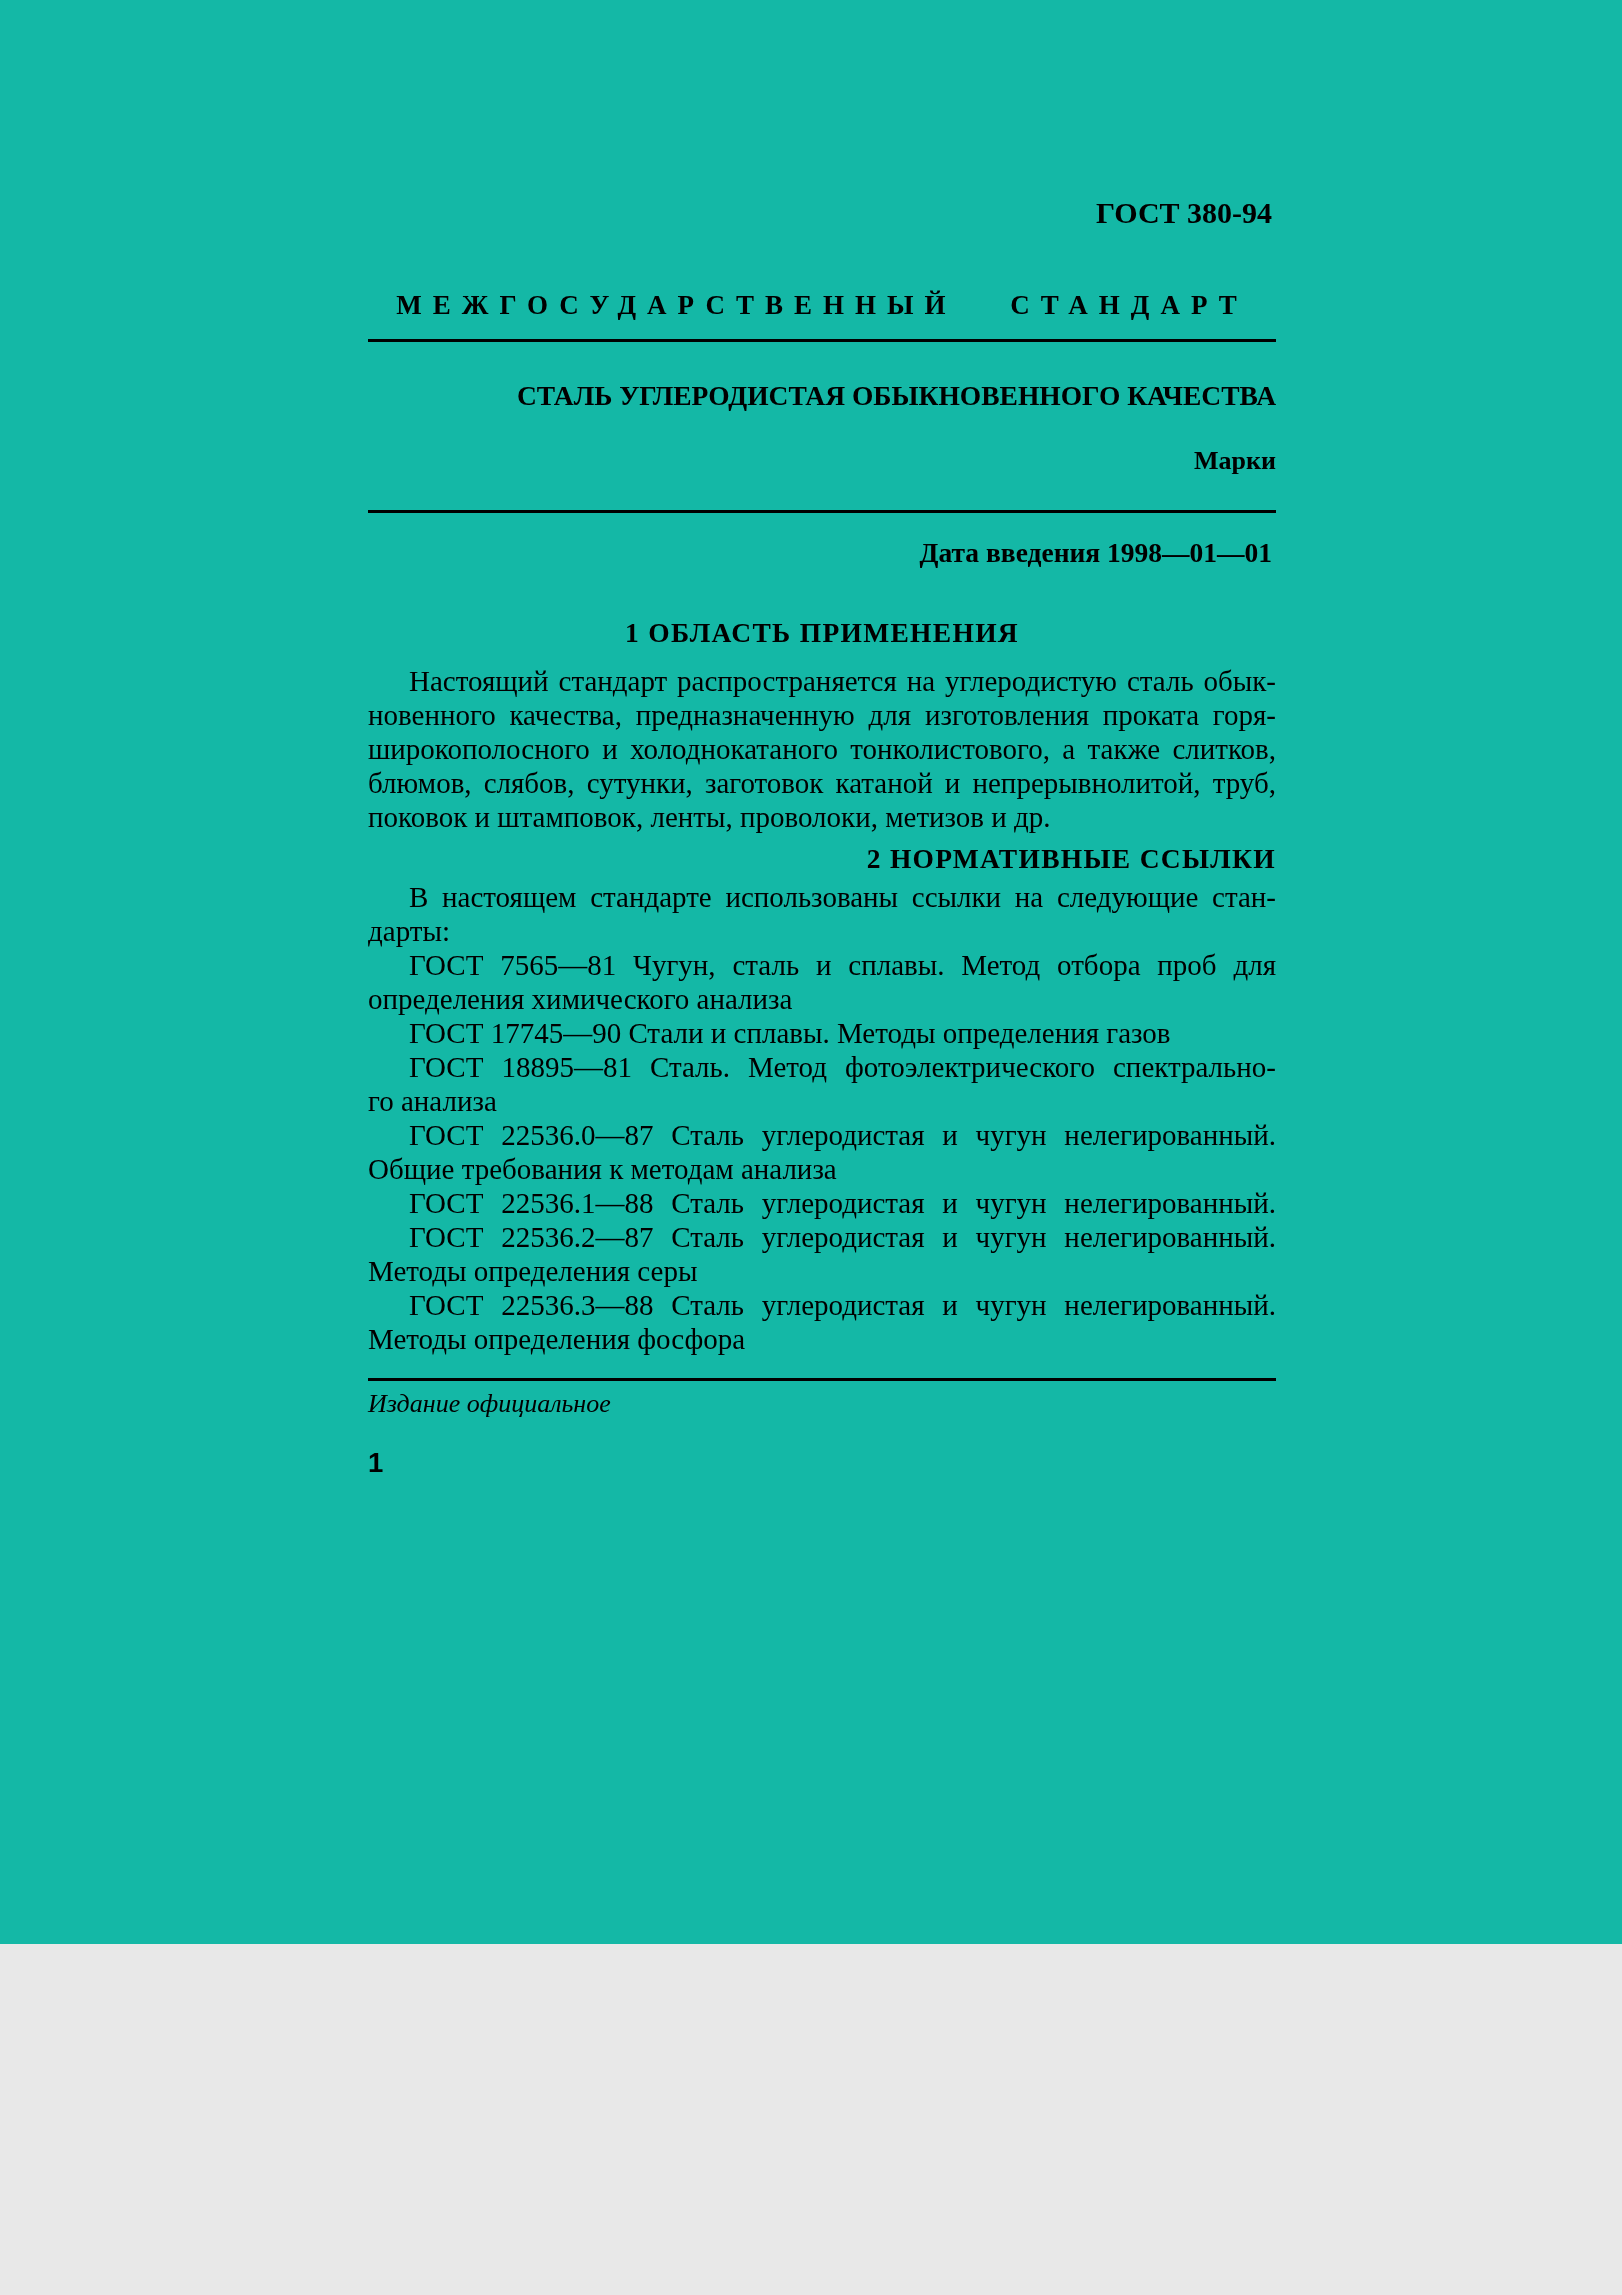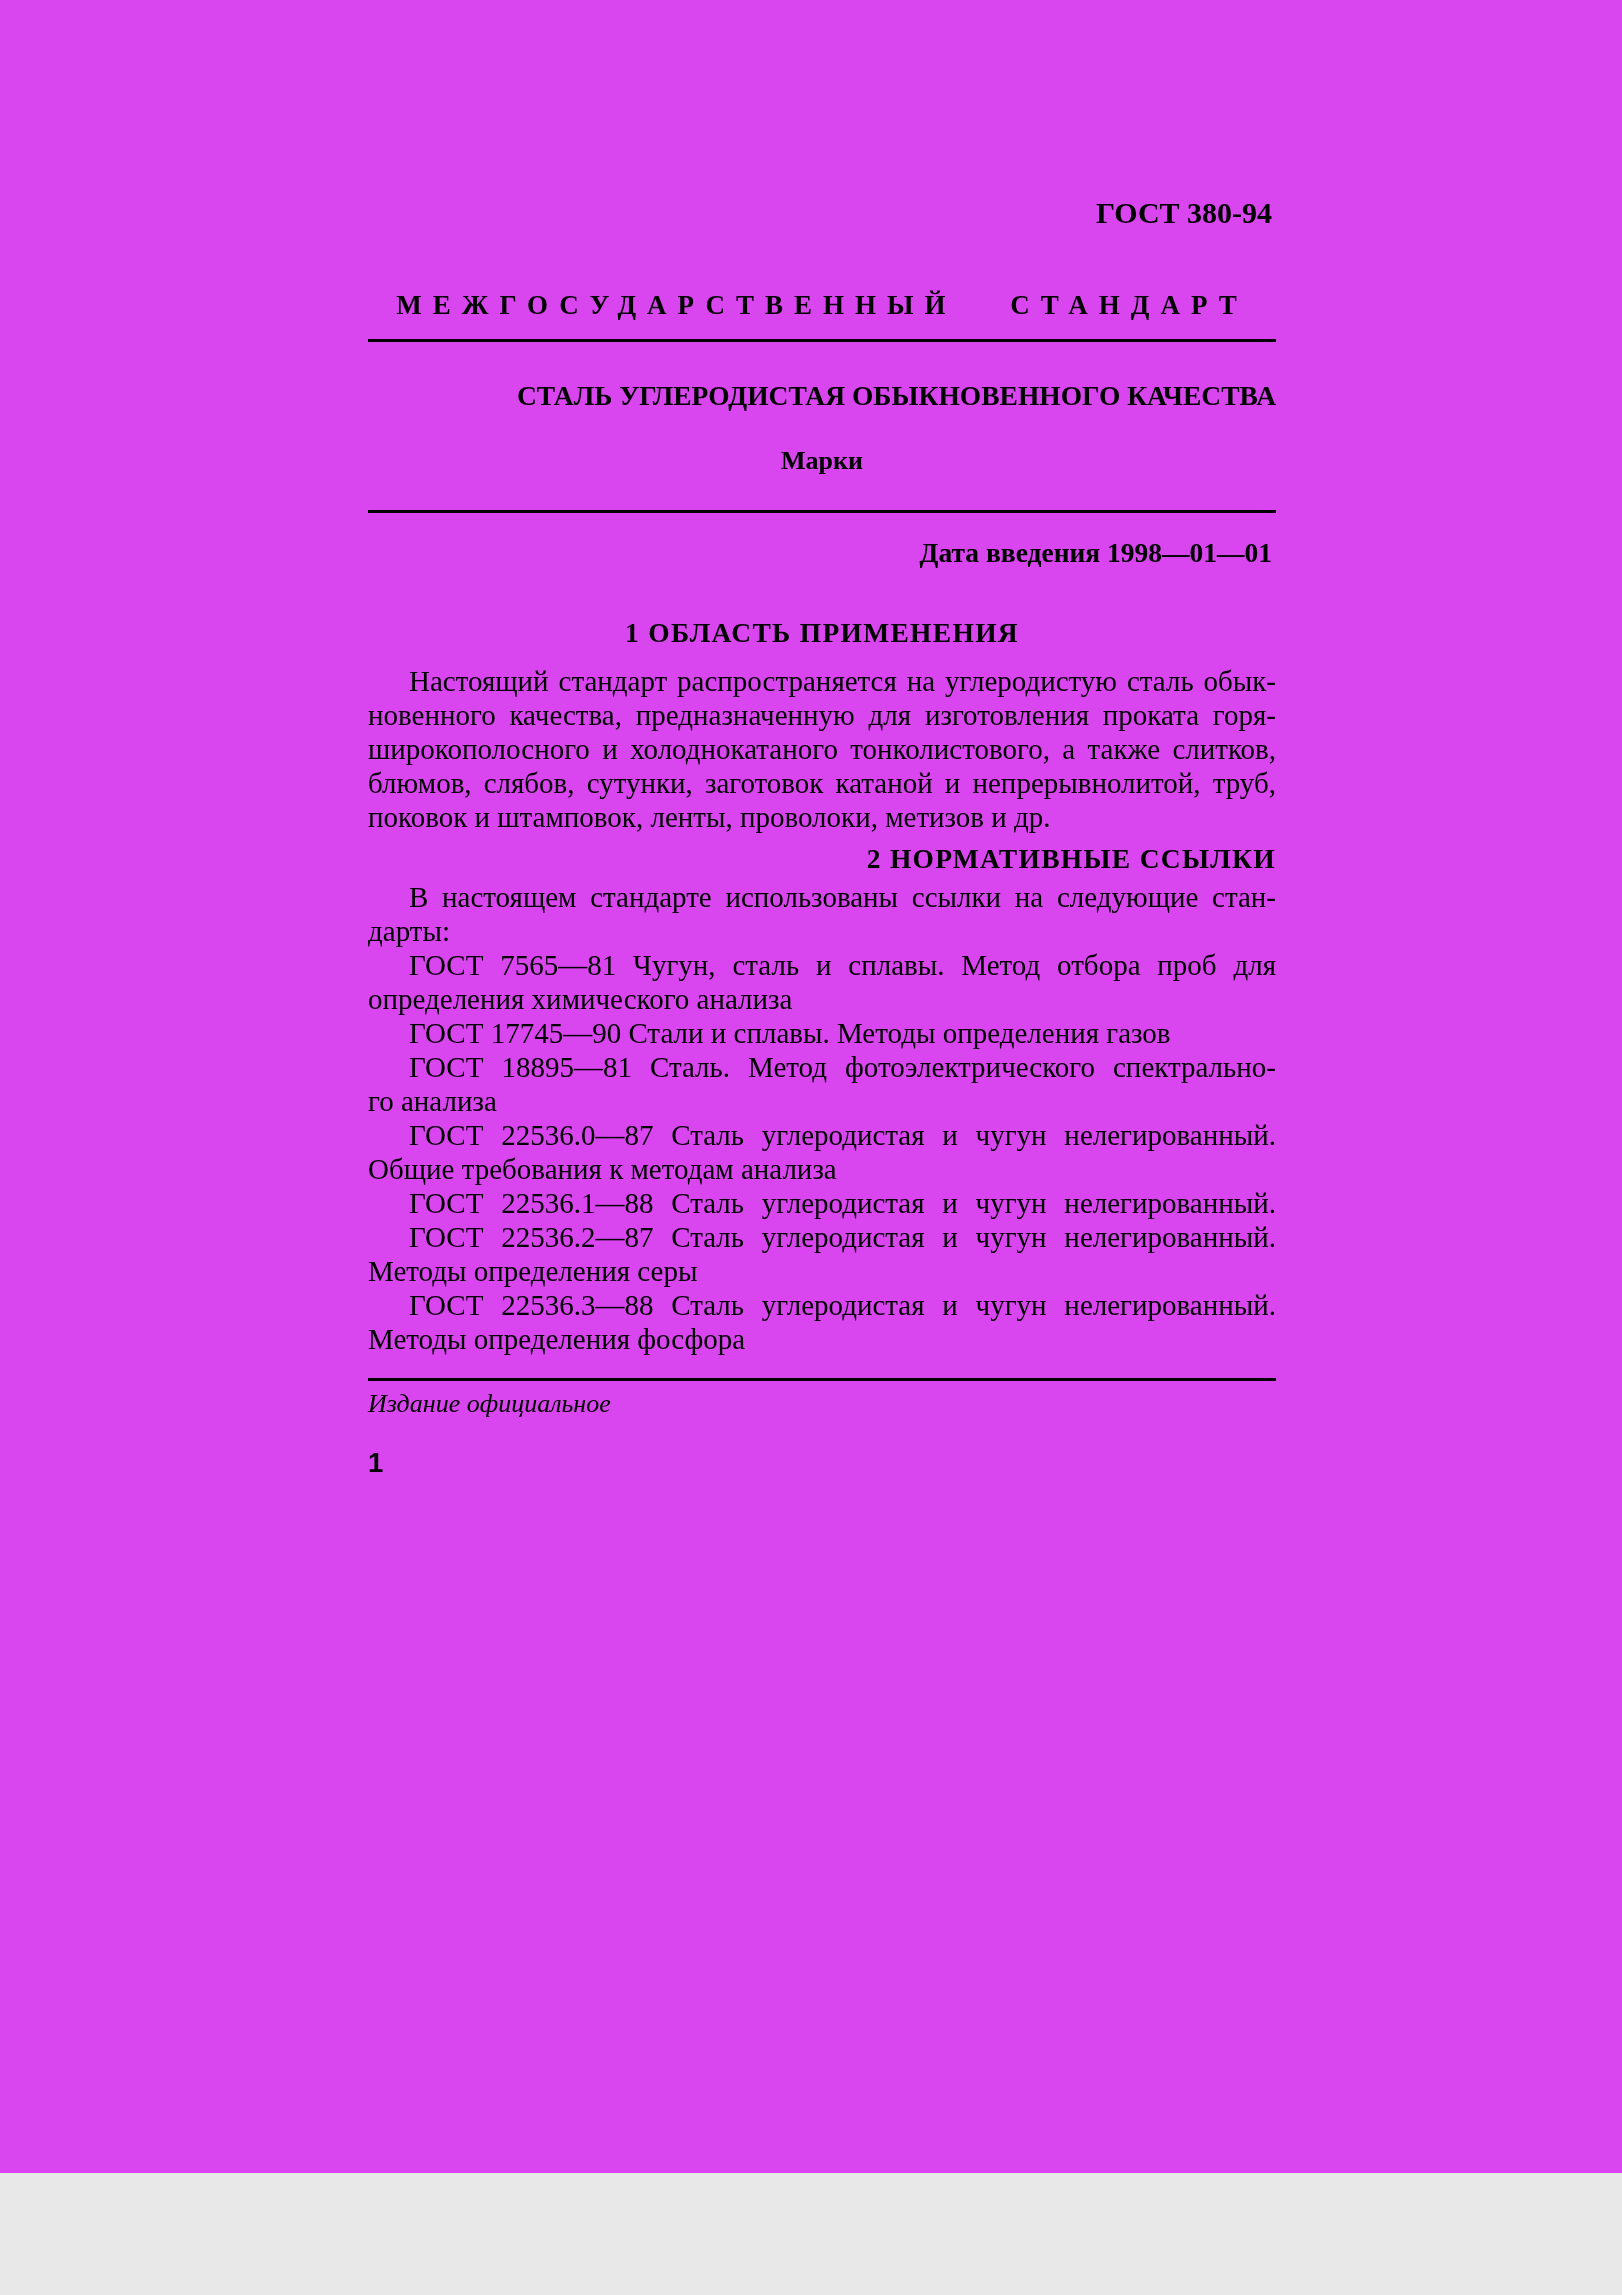--- a/index.html
+++ b/index.html
@@ -1,20 +1,20 @@
 <!DOCTYPE html>
 <html style="font-size:10.5px"><head>
 <meta charset="utf-8">
 <style>
   html, body { margin: 0; padding: 0; background: #e8e8e8; }
   .page {
     position: relative;
     width: 1622px;
-    height: 2173px;
-    background: #d946ef;
+    height: 1944px;
+    background: #14b8a6;
     font-family: "Liberation Serif", "DejaVu Serif", serif;
     color: #000000;
     overflow: hidden;
     text-decoration: underline;
   }
   .content {
     position: absolute;
     left: 368px;
     top: 0;
     width: 908px;
@@ -44,21 +44,21 @@
   .rule-2 { margin-top: 34px; }
   .rule-3 { margin-top: 22px; }
   .title {
     margin-top: 38px;
     text-align: right;
     font-size: 27.5px;
     font-weight: bold;
   }
   .subtitle {
     margin-top: 34px;
-    text-align: center;
+    text-align: right;
     font-size: 26px;
     font-weight: bold;
   }
   .title-en {
     margin-top: 31px;
     text-align: center;
     font-size: 25px;
     font-weight: bold;
     line-height: 31px;
   }

